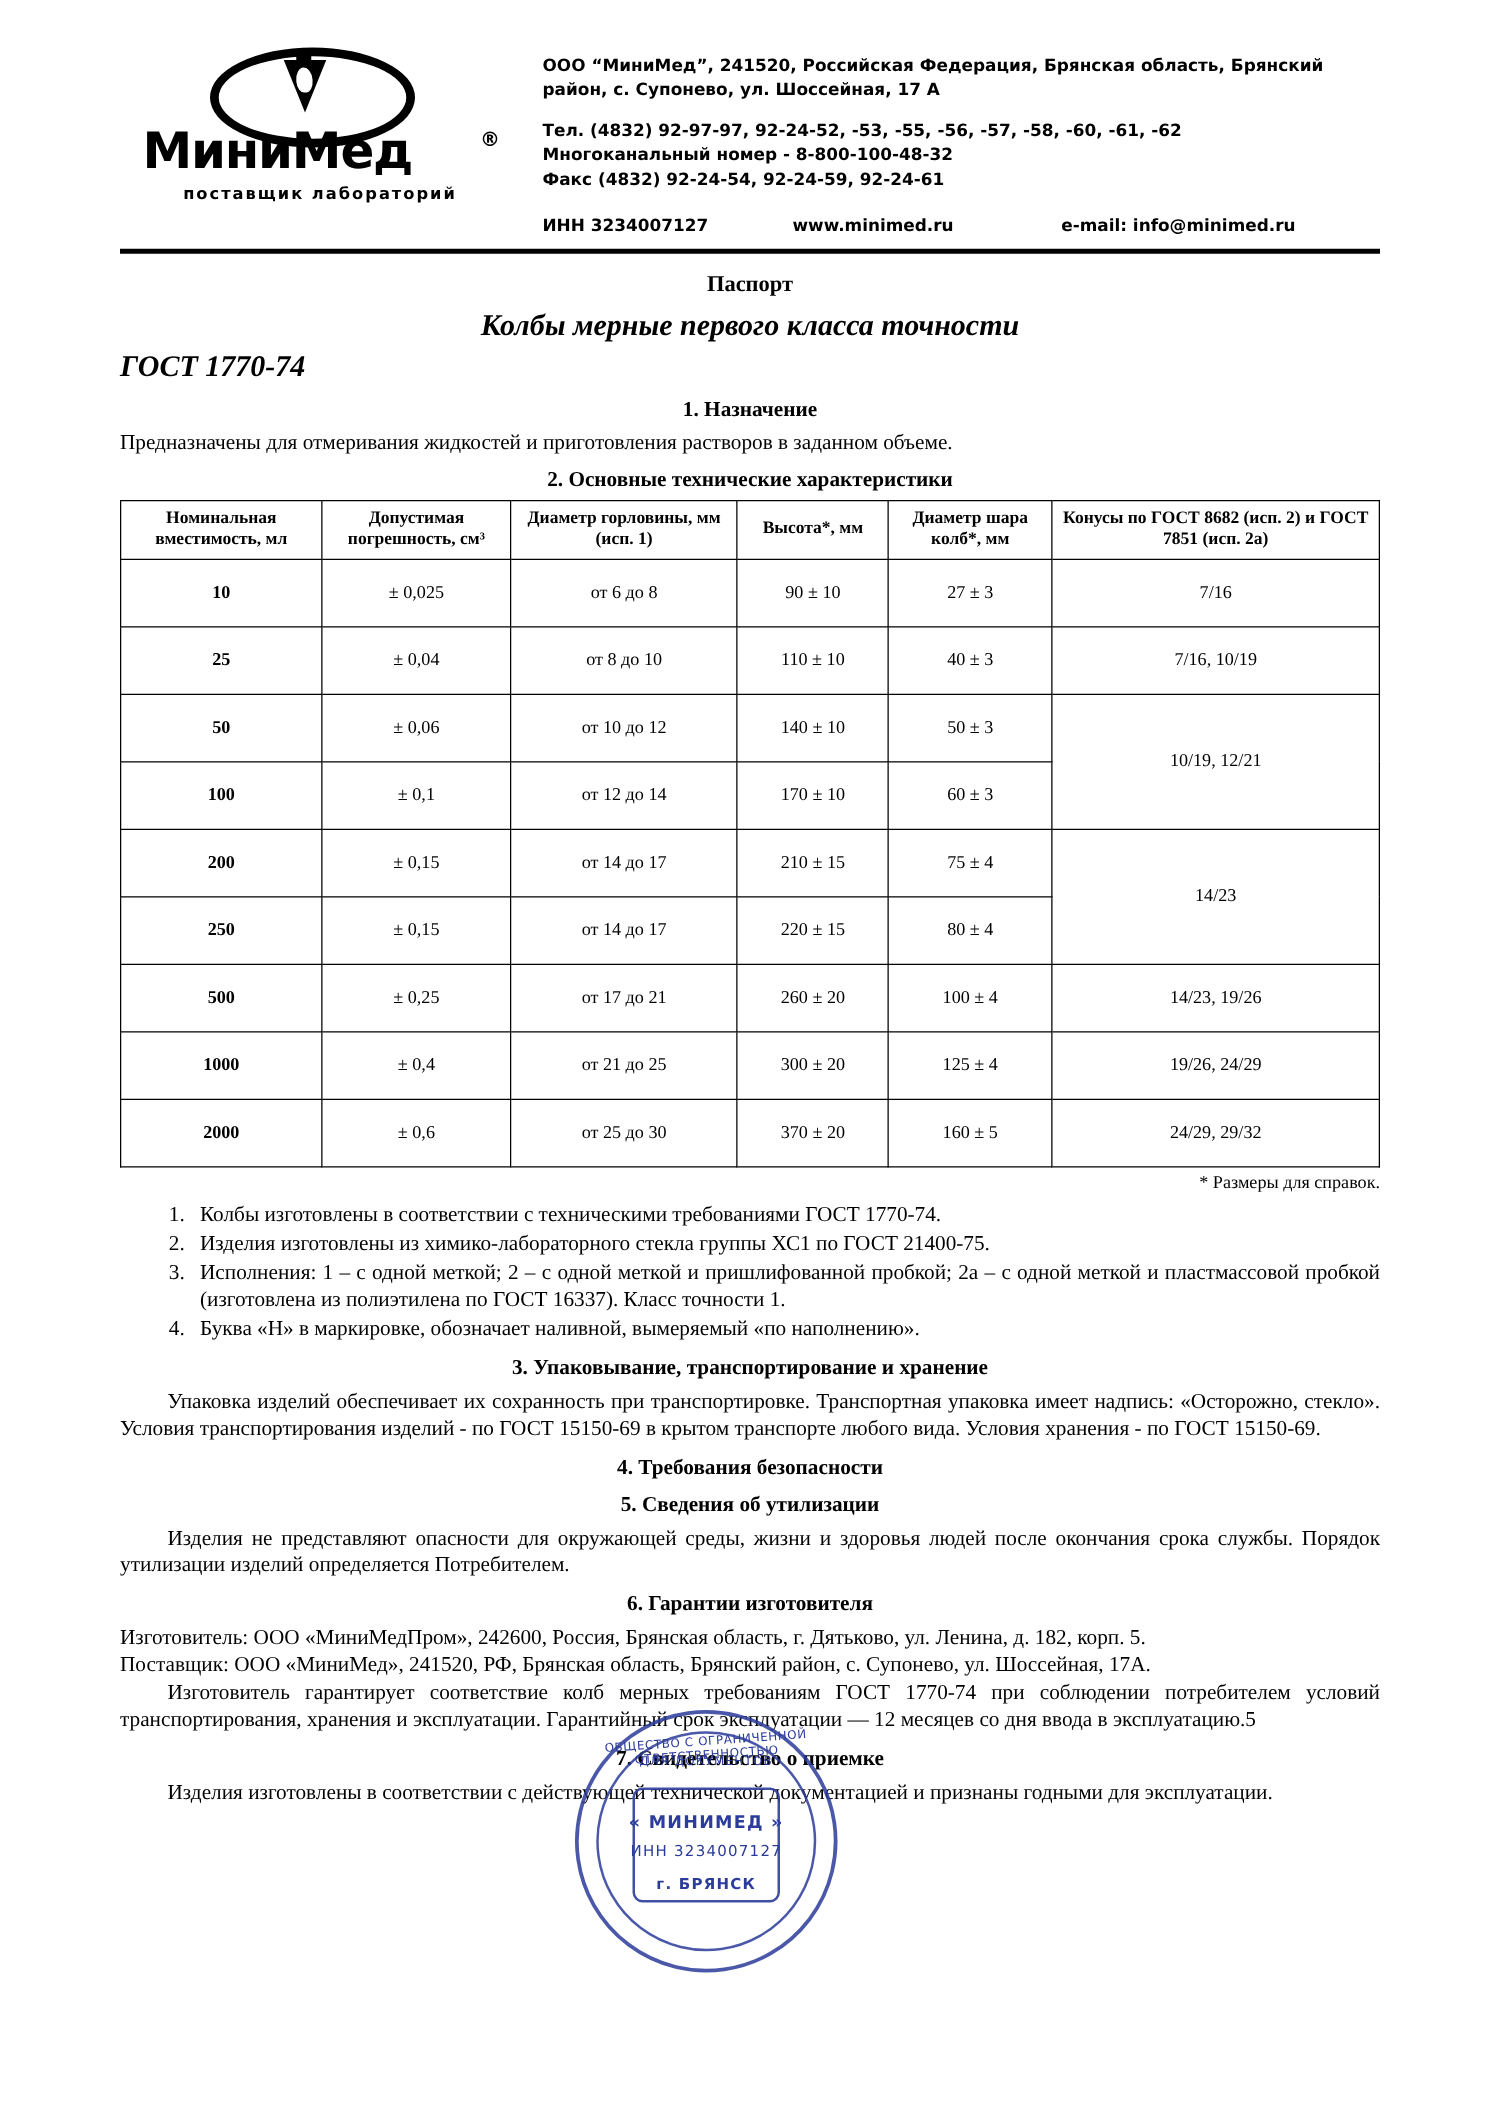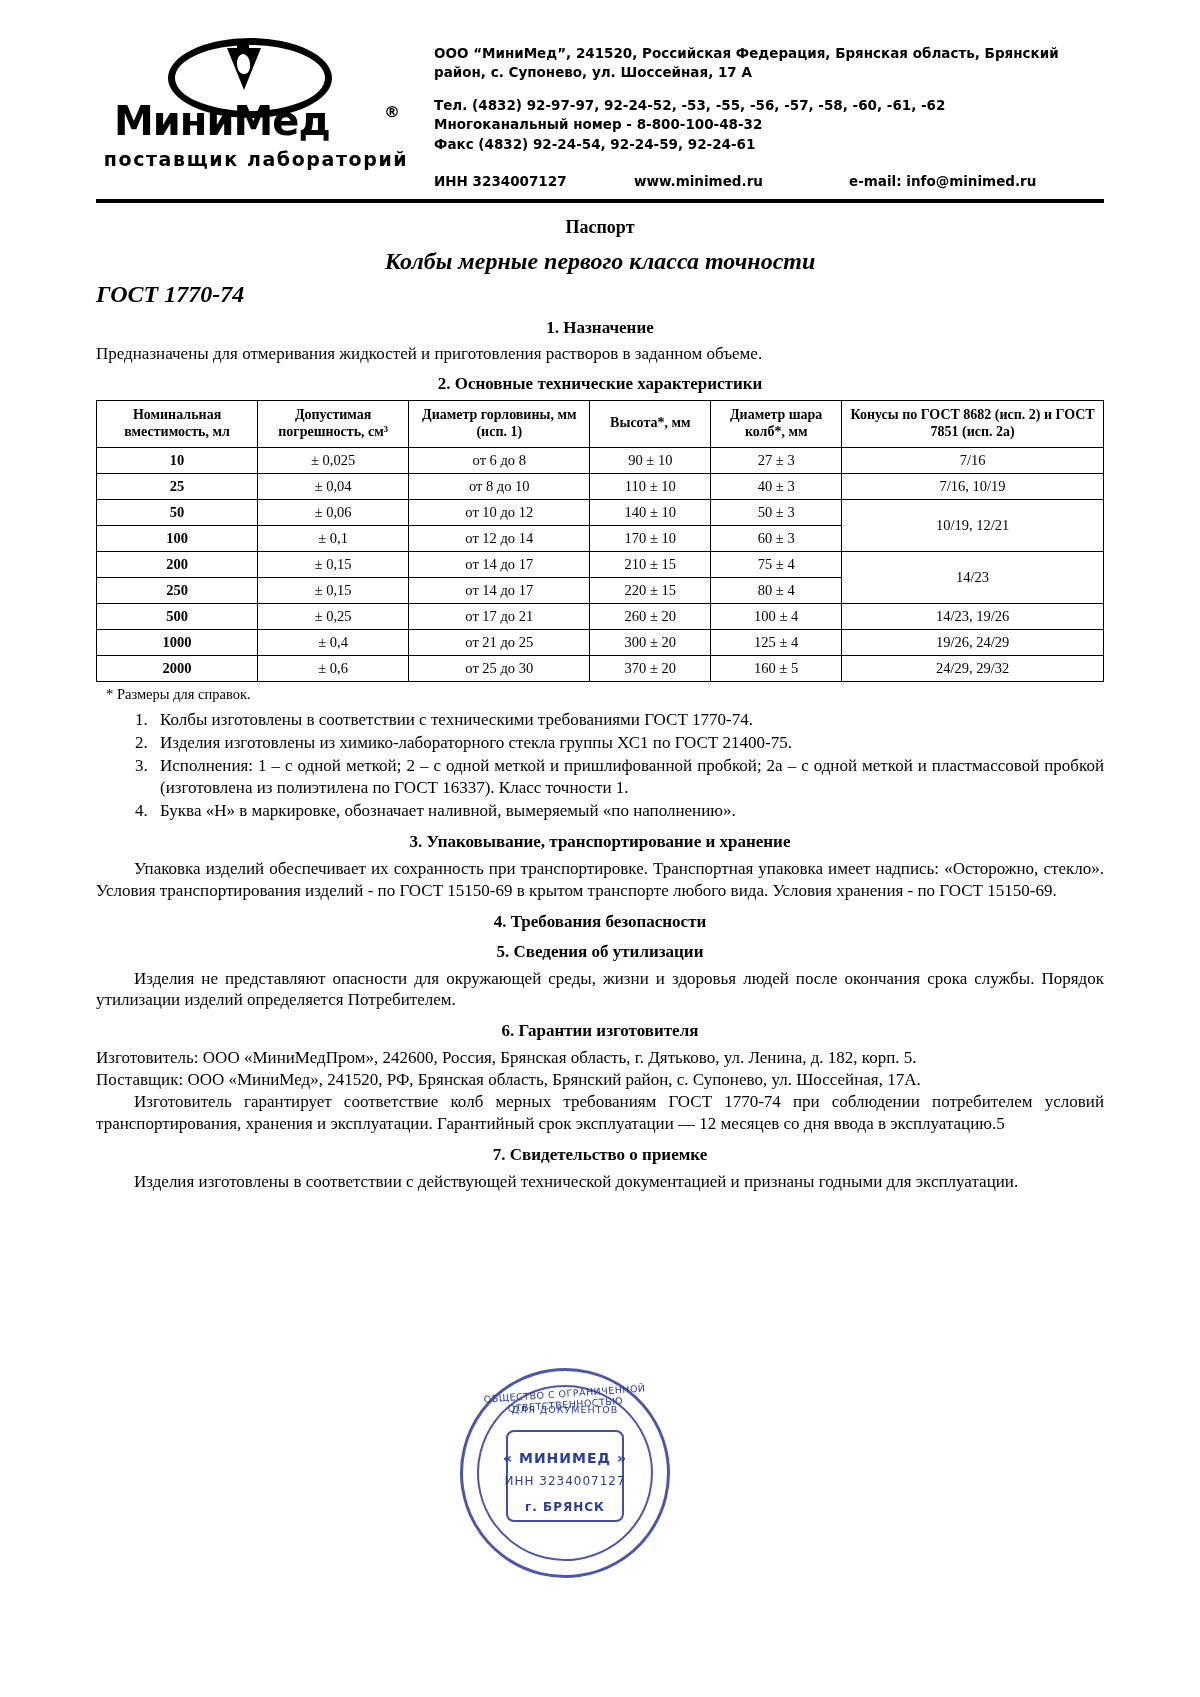--- a/index.html
+++ b/index.html
@@ -55,21 +55,21 @@
   .logo-reg {
     position: absolute;
     right: 6px;
     top: 62px;
     font-family: "DejaVu Sans", sans-serif;
     font-size: 16px;
     font-weight: bold;
   }
   .logo-sub {
     font-family: "DejaVu Sans", sans-serif;
-    font-size: 19px;
+    font-size: 13px;
     font-weight: bold;
     letter-spacing: 1.6px;
     text-align: center;
     margin-top: -4px;
   }
   .logo-oval {
     position: absolute;
     left: 62px;
     top: -2px;
     width: 150px;
@@ -183,34 +183,35 @@
   
   table.specs {
     border-collapse: collapse;
     width: 100%;
     font-size: 14.5px;
     margin-top: 4px;
   }
   table.specs th, table.specs td {
     border: 1px solid #000;
     text-align: center;
-    padding: 4px 3px;
+    padding: 18px 3px;
   }
   table.specs th {
     font-weight: bold;
     font-size: 14px;
     line-height: 1.2;
     padding: 6px 4px;
   }
   table.specs td.cap {
     font-weight: bold;
   }
   .footnote {
     font-size: 14.5px;
     margin: 4px 0 6px 10px;
+    text-align: right;
   }
 
   
   ol.notes {
     margin: 2px 0 6px 0;
     padding-left: 56px;
     font-size: 17px;
     line-height: 1.3;
   }
   ol.notes li {

